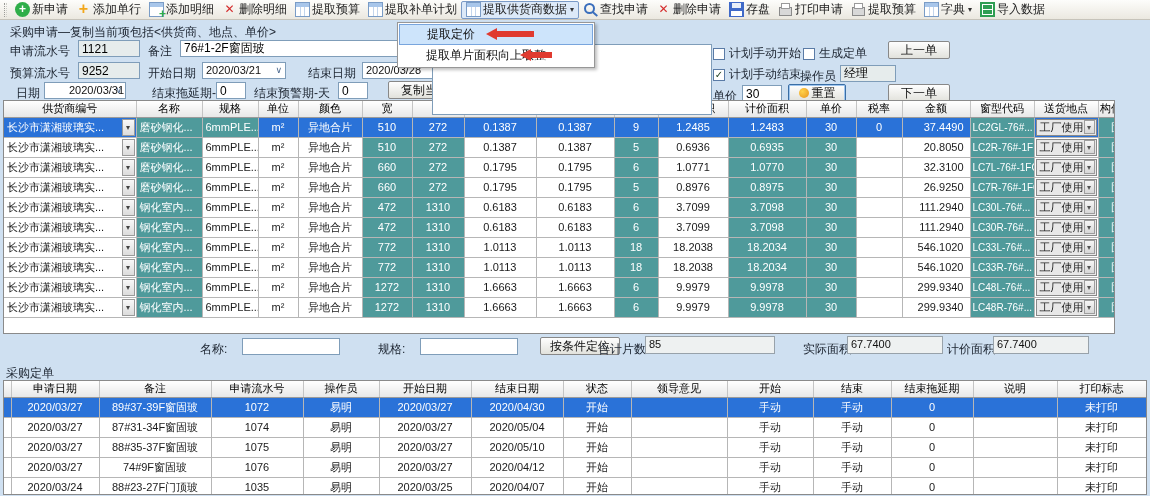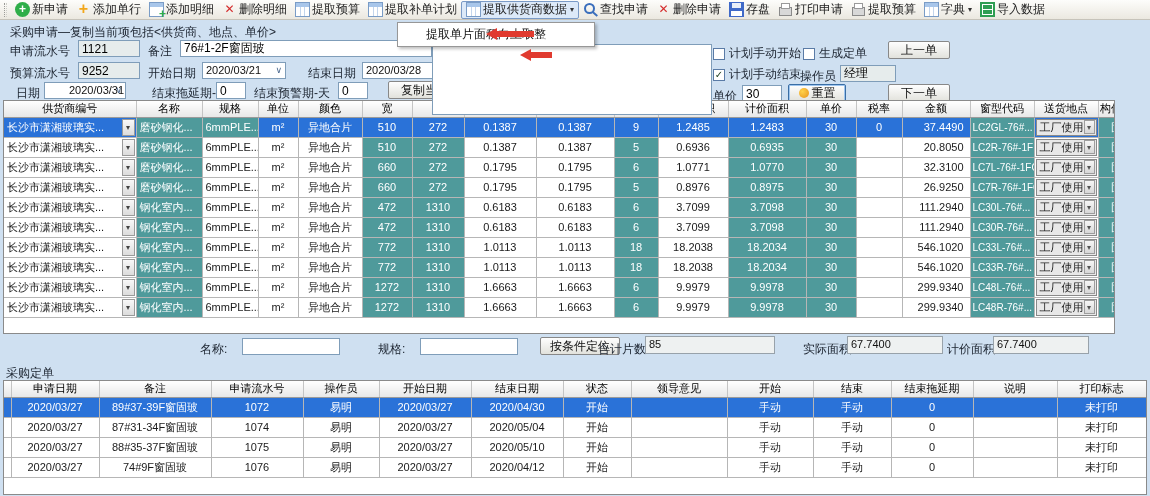--- a/index.html
+++ b/index.html
@@ -212,20 +212,23 @@
   <span class="flabel" style="left:713px;top:68px;">单价</span>
   <input class="tbx" style="left: 742px; top: 65px; width: 40px;" value="30">
   <div class="btn focus" style="left:788px;top:64px;width:58px;">
     <span class="reset-ic"></span>
     <span>重置</span>
   </div>
   <div class="btn" style="left:888px;top:64px;width:62px;">下一单</div>
 </div>
 
 <div class="menu">
+    <div class="menu-item hl">
+    <span>提取定价</span>
+  </div>
     <div class="menu-item">
     <span>提取单片面积向上取整</span>
   </div>
   </div>
 
 <div class="red-arrow" style="left:486px;top:28px;width:48px;"></div>
 <div class="red-arrow" style="left:520px;top:49px;width:32px;"></div>
 
 <div class="grid-wrap" style="left:3px;top:100px;width:1112px;height:234px;">
   <table>
@@ -597,15 +600,31 @@
     <td>2020/03/27</td>
     <td>2020/04/12</td>
     <td>开始</td>
     <td></td>
     <td>手动</td>
     <td>手动</td>
     <td>0</td>
     <td></td>
     <td>未打印</td>
   </tr>
+        <tr>
+    <td class="gut"></td>
+    <td>2020/03/24</td>
+    <td>88#23-27F门顶玻</td>
+    <td>1035</td>
+    <td>易明</td>
+    <td>2020/03/25</td>
+    <td>2020/04/07</td>
+    <td>开始</td>
+    <td></td>
+    <td>手动</td>
+    <td>手动</td>
+    <td>0</td>
+    <td></td>
+    <td>未打印</td>
+  </tr>
       </tbody>
   </table>
 </div>
 
 </body></html>

